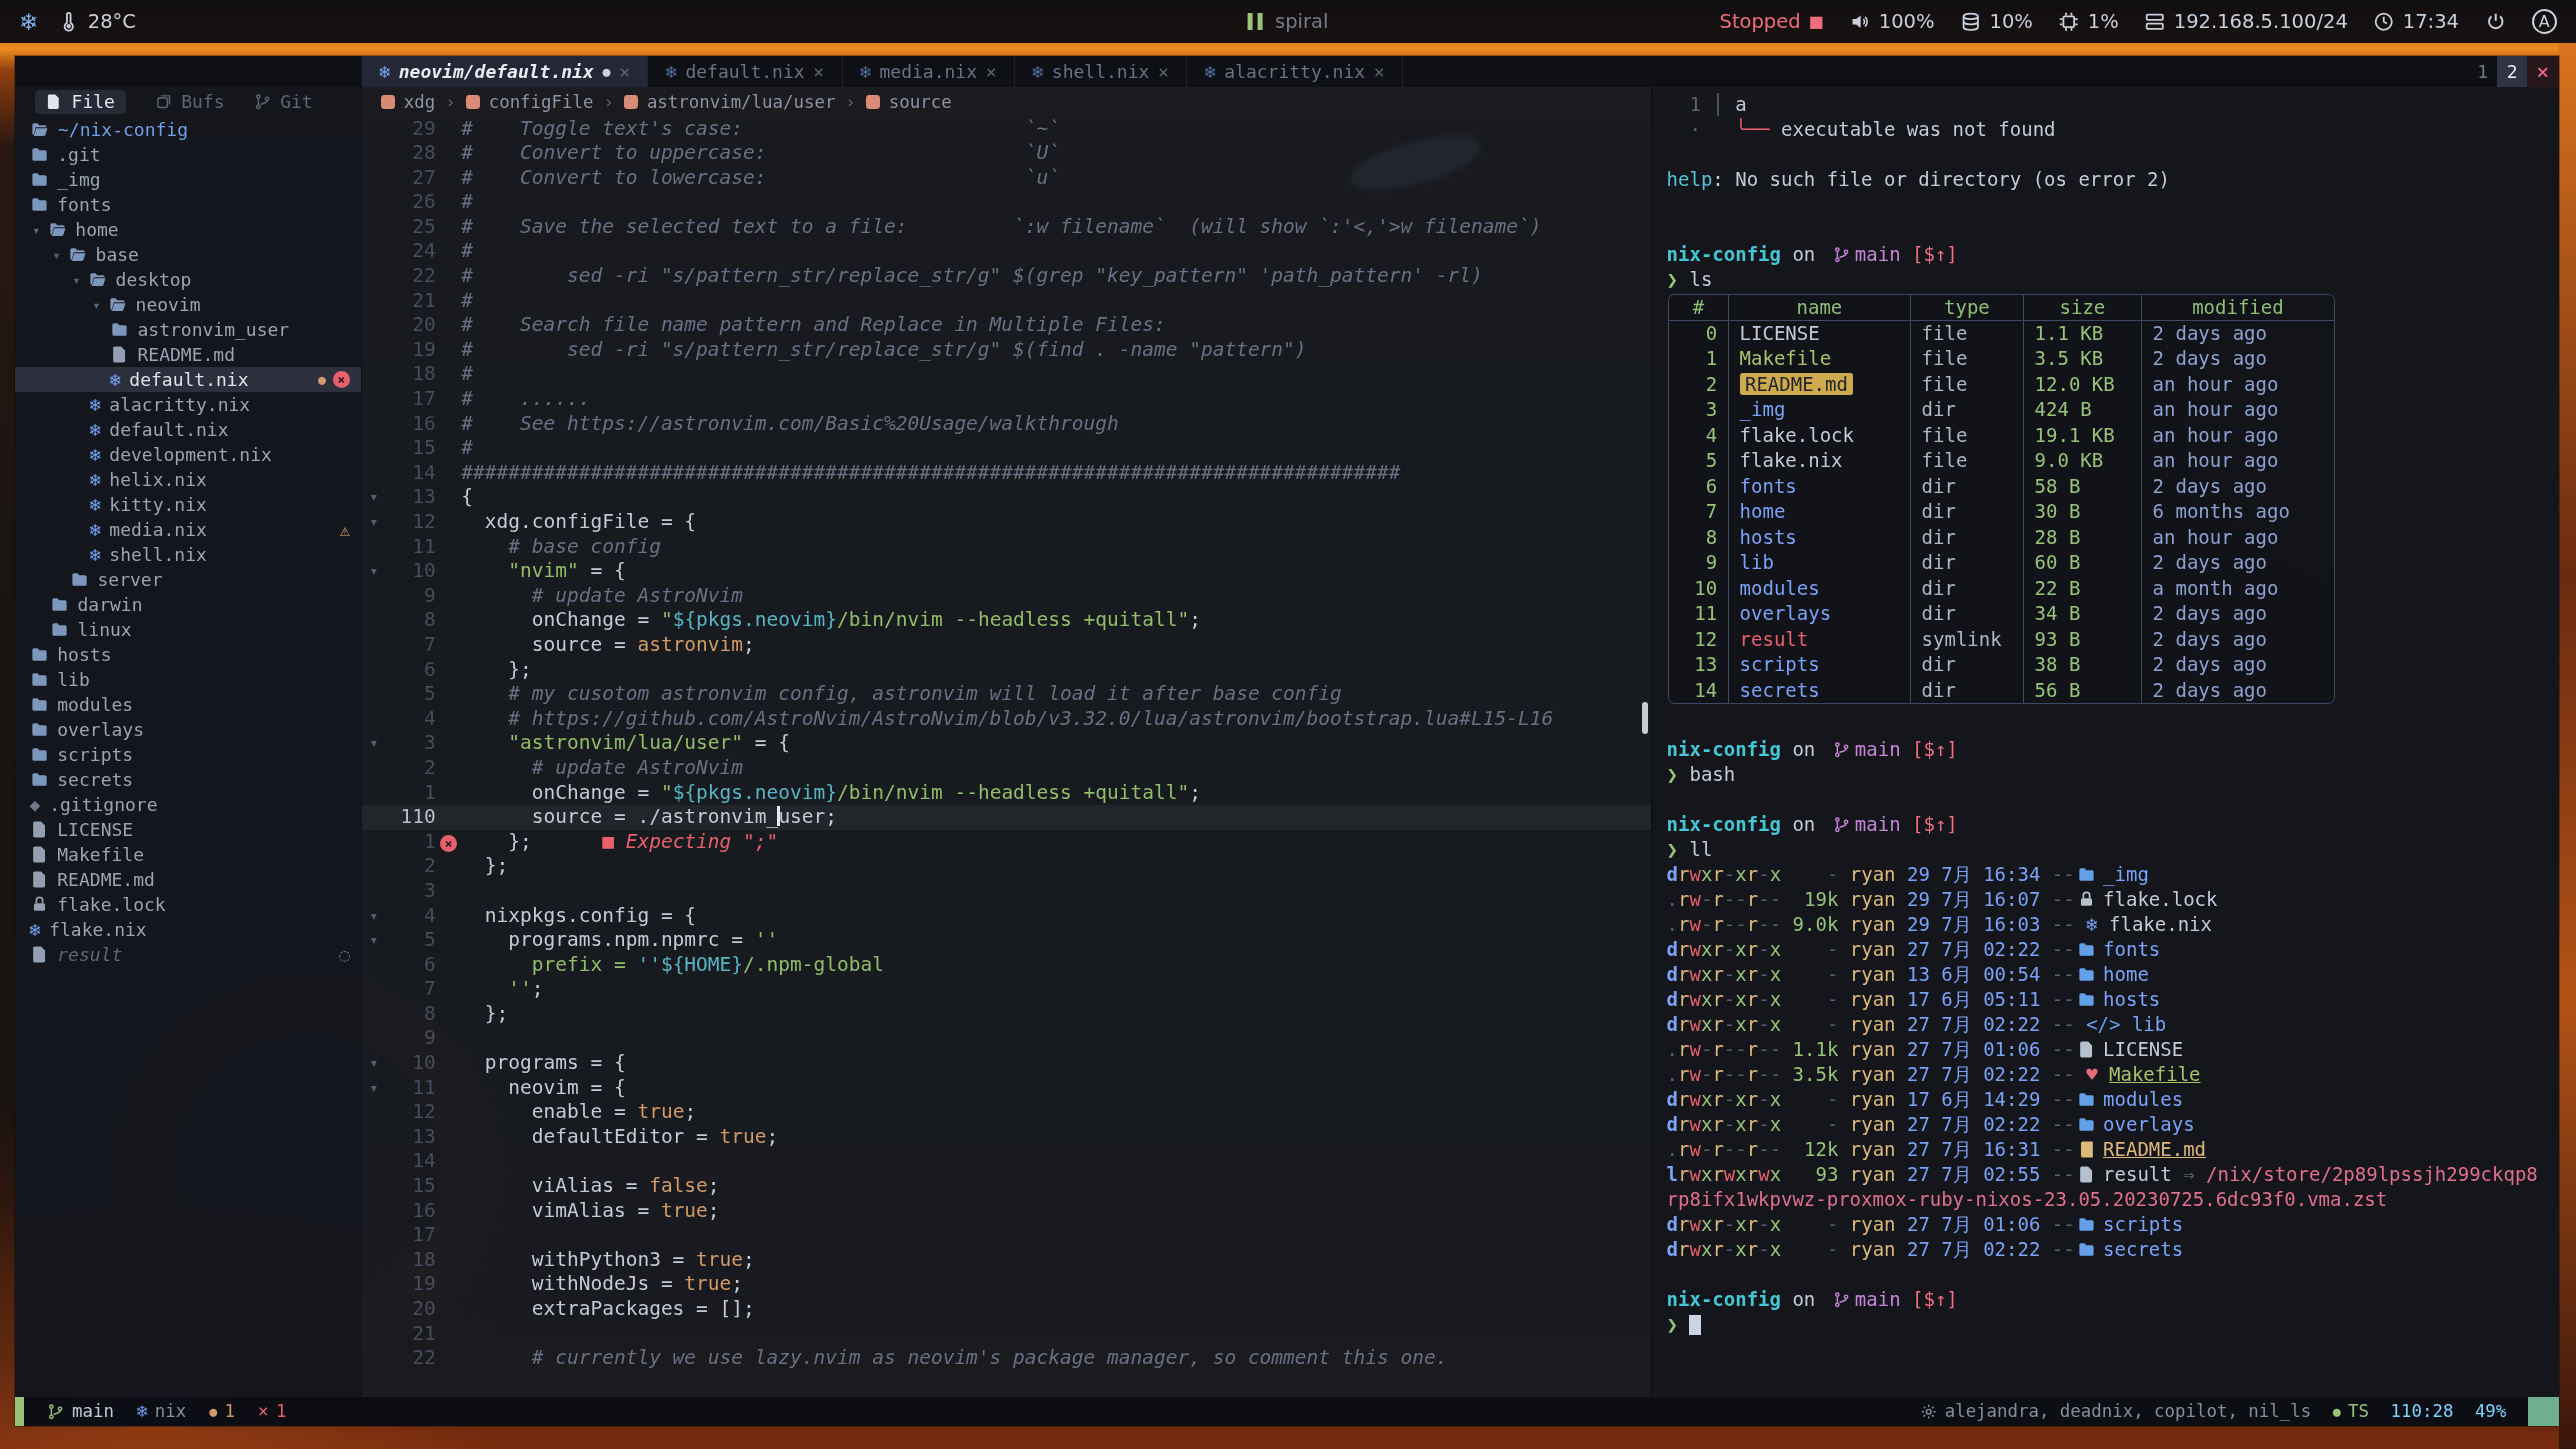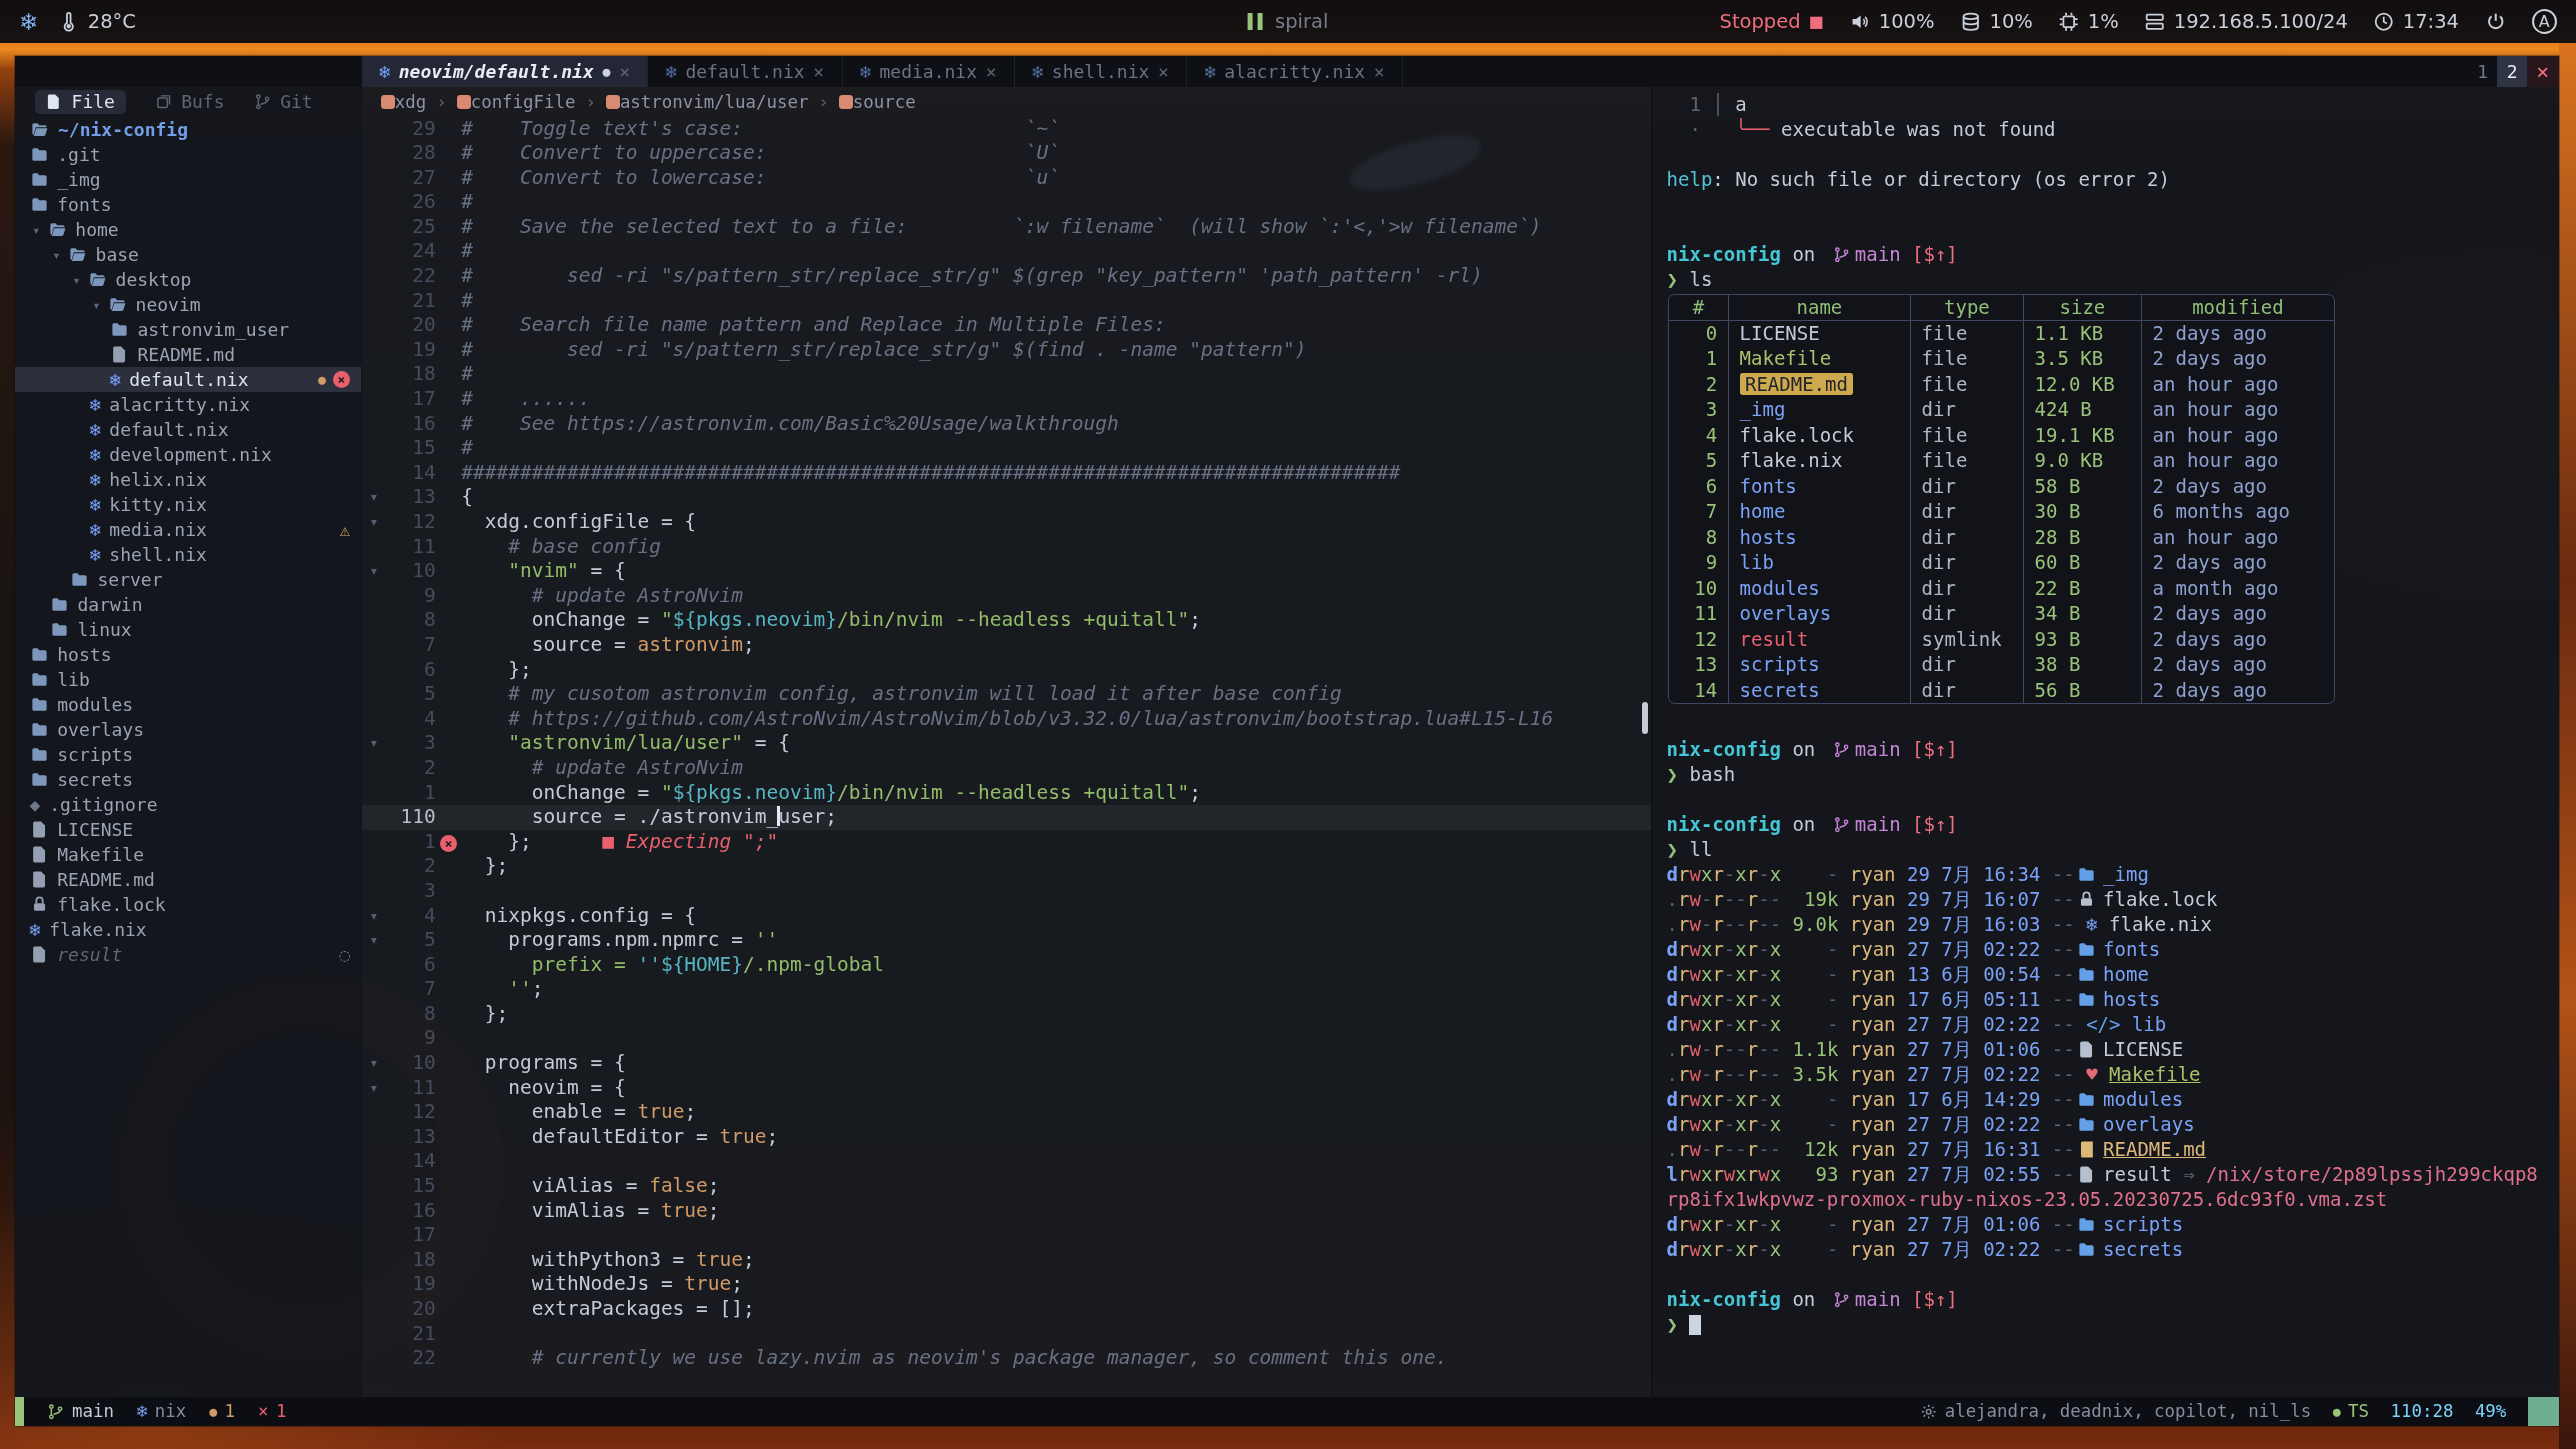--- a/index.html
+++ b/index.html
@@ -48,38 +48,38 @@
   .tl-close{width:32px;display:flex;align-items:center;justify-content:center;color:#ef6e7e;font-size:21.5px;background:rgba(90,35,45,.35)}
 
   .winrow{flex:1;display:flex;min-height:0}
 
   
   .sidebar{width:347px;flex:0 0 auto;display:flex;flex-direction:column;background:rgba(17,20,26,.6);border-right:1.3px solid #10131a;font-size:18px}
   .sb-tabs{height:29.5px;display:flex;align-items:center;gap:29.5px;padding:0 20px;color:#5d6675;flex:0 0 auto}
   .sb-tab{display:flex;gap:8.7px;align-items:center}
   .sb-tab.active{color:#e0e6ef;background:#262b37;border-radius:5.4px;padding:1.3px 10.7px}
   .sb-tab .ico svg{width:17.4px;height:17.4px}
-  .sb-root{height:25.5px;display:flex;align-items:center;gap:9.4px;padding:0 14.8px;color:#6f9fe8;font-weight:bold}
+  .sb-root{height:25.5px;display:flex;align-items:center;gap:9.4px;padding:0 14.8px;color:#6f9fe8;font-weight:normal}
   .tree{flex:1;overflow:hidden}
   .trow{height:25px;display:flex;align-items:center;gap:8.7px;padding-right:10.7px;color:#9aa4b4;white-space:nowrap}
   .trow.selected{background:#2b303c;color:#dde3ec}
   .trow.dim{color:#5f6776;font-style:italic}
   .tcaret{color:#58627a;font-size:14px;width:13.4px;display:inline-block;text-align:center;margin-right:-4px}
   .badges{margin-left:auto;display:flex;gap:6.7px;align-items:center}
   .fico svg{width:19px;height:19px;display:block}
   .c-folder{color:#7d96bc}.c-doc{color:#94a0b2}.c-nixf{color:#7aa2f7}.c-dmd{color:#6e7889}
   .b-warn{color:#e0af68;font-size:17px}
   .b-mod{color:#d19a66;font-size:13.4px}
   .b-circ{color:#6a7384}
   .errsign{display:inline-block;width:17.4px;height:17.4px;border-radius:50%;background:#e8606b;color:#14161c;font-size:12.7px;line-height:17.4px;text-align:center;font-weight:bold}
 
   
   .editor{flex:1;display:flex;flex-direction:column;position:relative;min-width:0}
   .breadcrumb{height:29.5px;display:flex;align-items:center;gap:10px;padding:0 19px;font-size:17.4px;color:#8b94a5;flex:0 0 auto}
-  .bc-item{display:flex;gap:0;align-items:center}
+  .bc-item{display:flex;gap:9px;align-items:center}
   .bc-ico{width:14px;height:14px;border-radius:3.4px;background:#d98a72;display:inline-block}
   .bc-sep{color:#566074}
   .code{flex:1;overflow:hidden;font-size:19.5px;line-height:24.6px}
   .eline{display:flex;height:24.6px;white-space:pre}
   .eline.cur{background:rgba(255,255,255,.05)}
   .fold{width:24px;text-align:center;color:#535d74;font-size:15.4px;flex:0 0 auto}
   .lnum{width:50px;text-align:right;color:#454d5c;flex:0 0 auto}
   .eline.cur .lnum{color:#b8bfcb}
   .sign{width:25.5px;text-align:center;flex:0 0 auto}
   .codetext{white-space:pre}

